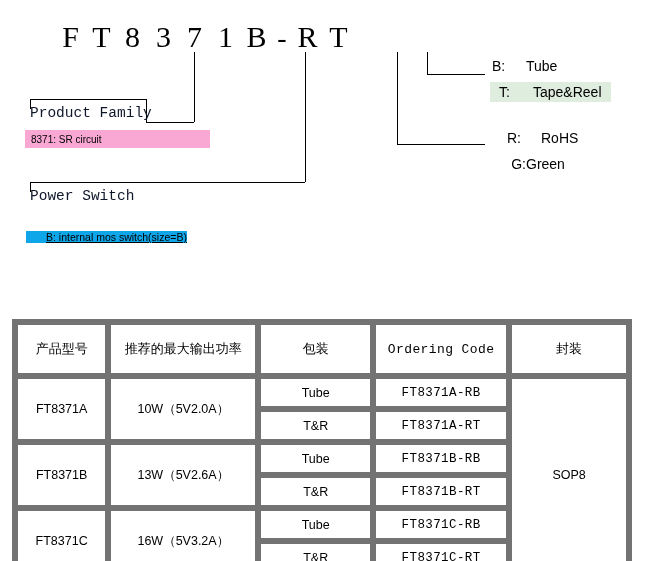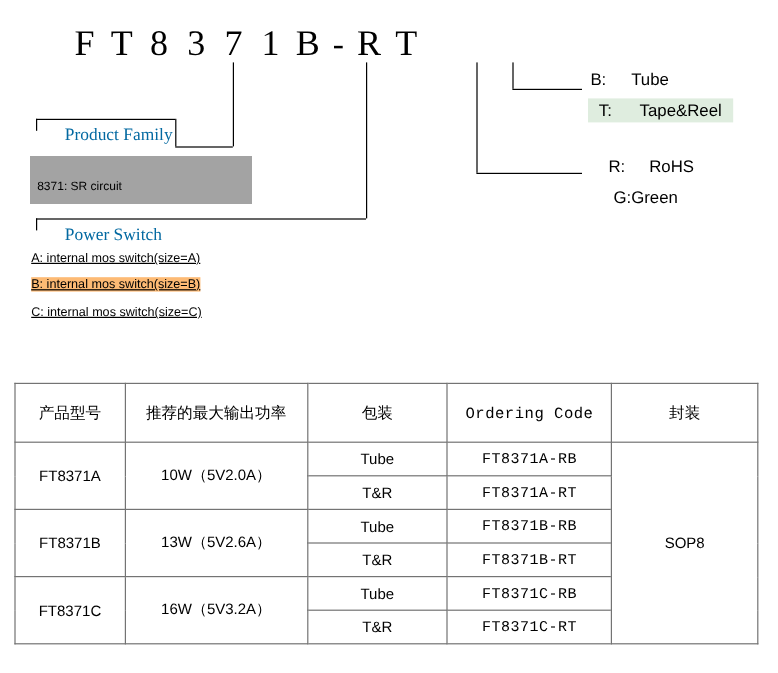--- a/index.html
+++ b/index.html
@@ -47,41 +47,41 @@
   
   .ln {
     position: absolute;
     background: #000;
   }
   .ln.v { width: 1px; }
   .ln.h { height: 1px; }
 
   .lbl-title {
     position: absolute;
-    font-family: Liberation Serif, serif;
+    font-family: Liberation Mono, monospace;
     font-size: 14.5px;
-    color: #0369a1;
-    margin-left: 24px;
+    color: #0f172a;
   }
   .note {
     position: absolute;
     font-size: 10.5px;
     font-family: "Liberation Sans", sans-serif;
     color: #000;
     white-space: nowrap;
   }
   .note u { text-decoration: underline; }
   .hl {
-    background: #fdba74;
+    background: #0ea5e9;
+    padding-left: 20px;
   }
   .box-hl {
     position: absolute;
-    background: #a3a3a3;
+    background: #f9a8d4;
     font-size: 10px;
-    padding: 20px 6px;
+    padding: 4px 6px;
     box-sizing: border-box;
     white-space: nowrap;
   }
 
   .legend-item {
     position: absolute;
     font-family: "Liberation Sans", sans-serif;
     font-size: 14px;
     white-space: nowrap;
   }
@@ -98,21 +98,21 @@
   #ordering-table {
     position: absolute;
     left: 12px;
     top: 319px;
     border-collapse: collapse;
     width: 620px;
     font-family: "Liberation Sans", sans-serif;
   }
   #ordering-table th,
   #ordering-table td {
-    border: 1px solid #737373;
+    border: 6px solid #737373;
     text-align: center;
     vertical-align: middle;
     font-weight: normal;
     font-size: 12.5px;
     padding: 0;
     height: 27px;
   }
   #ordering-table thead th {
     height: 48px;
     font-size: 13px;
@@ -159,28 +159,22 @@
   <div class="ln v" style="left:30px; top:99px; height:10px;"></div>
 
   <div class="ln v" style="left:305px; top:52px; height:130px;"></div>
   <div class="ln h" style="left:30px; top:182px; width:275px;"></div>
   <div class="ln v" style="left:30px; top:182px; height:10px;"></div>
 
   <div class="lbl-title" style="left:30px; top:105px;">Product Family</div>
   <div class="box-hl" style="left:25px; top:130px; width:185px; height:18px; line-height:11px;">8371: SR circuit</div>
 
   <div class="lbl-title" style="left:30px; top:188px;">Power Switch</div>
-  <div class="note" style="left:26px; top:209px;">
-    <u>A: internal mos switch(size=A)</u>
-  </div>
   <div class="note" style="left:26px; top:231px;">
     <u class="hl">B: internal mos switch(size=B)</u>
-  </div>
-  <div class="note" style="left:26px; top:254px;">
-    <u>C: internal mos switch(size=C)</u>
   </div>
 
   <div class="legend-item" style="left:492px; top:58px;">
     <span class="legend-key">B:</span><span>Tube</span>
   </div>
   <div class="legend-item legend-hl" style="left:490px; top:82px; padding:2px 9px;">
     <span class="legend-key">T:</span><span>Tape&amp;Reel</span>
   </div>
 
   <div class="legend-item" style="left:507px; top:130px;">

